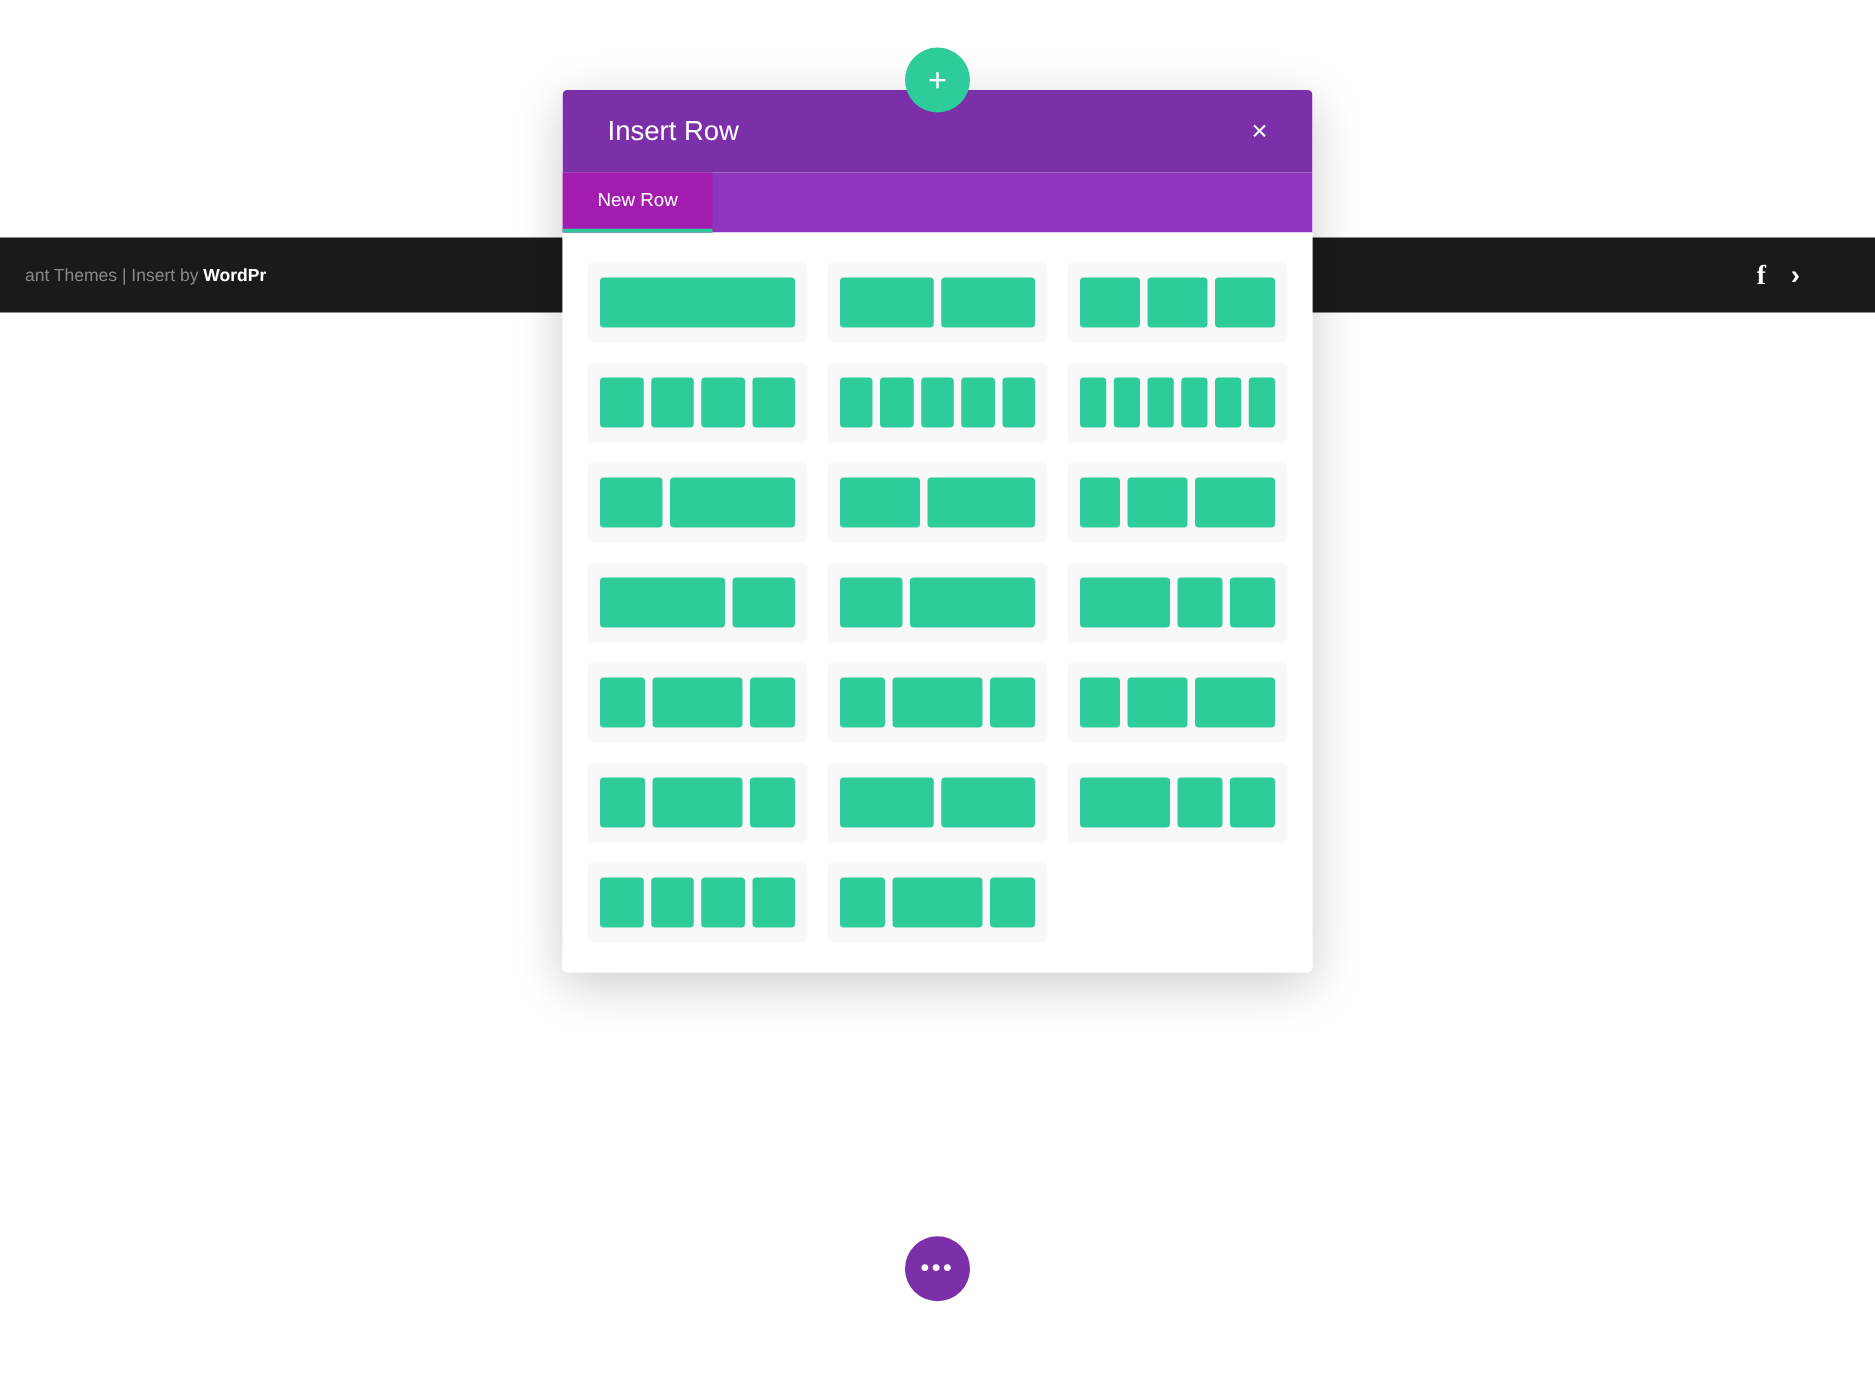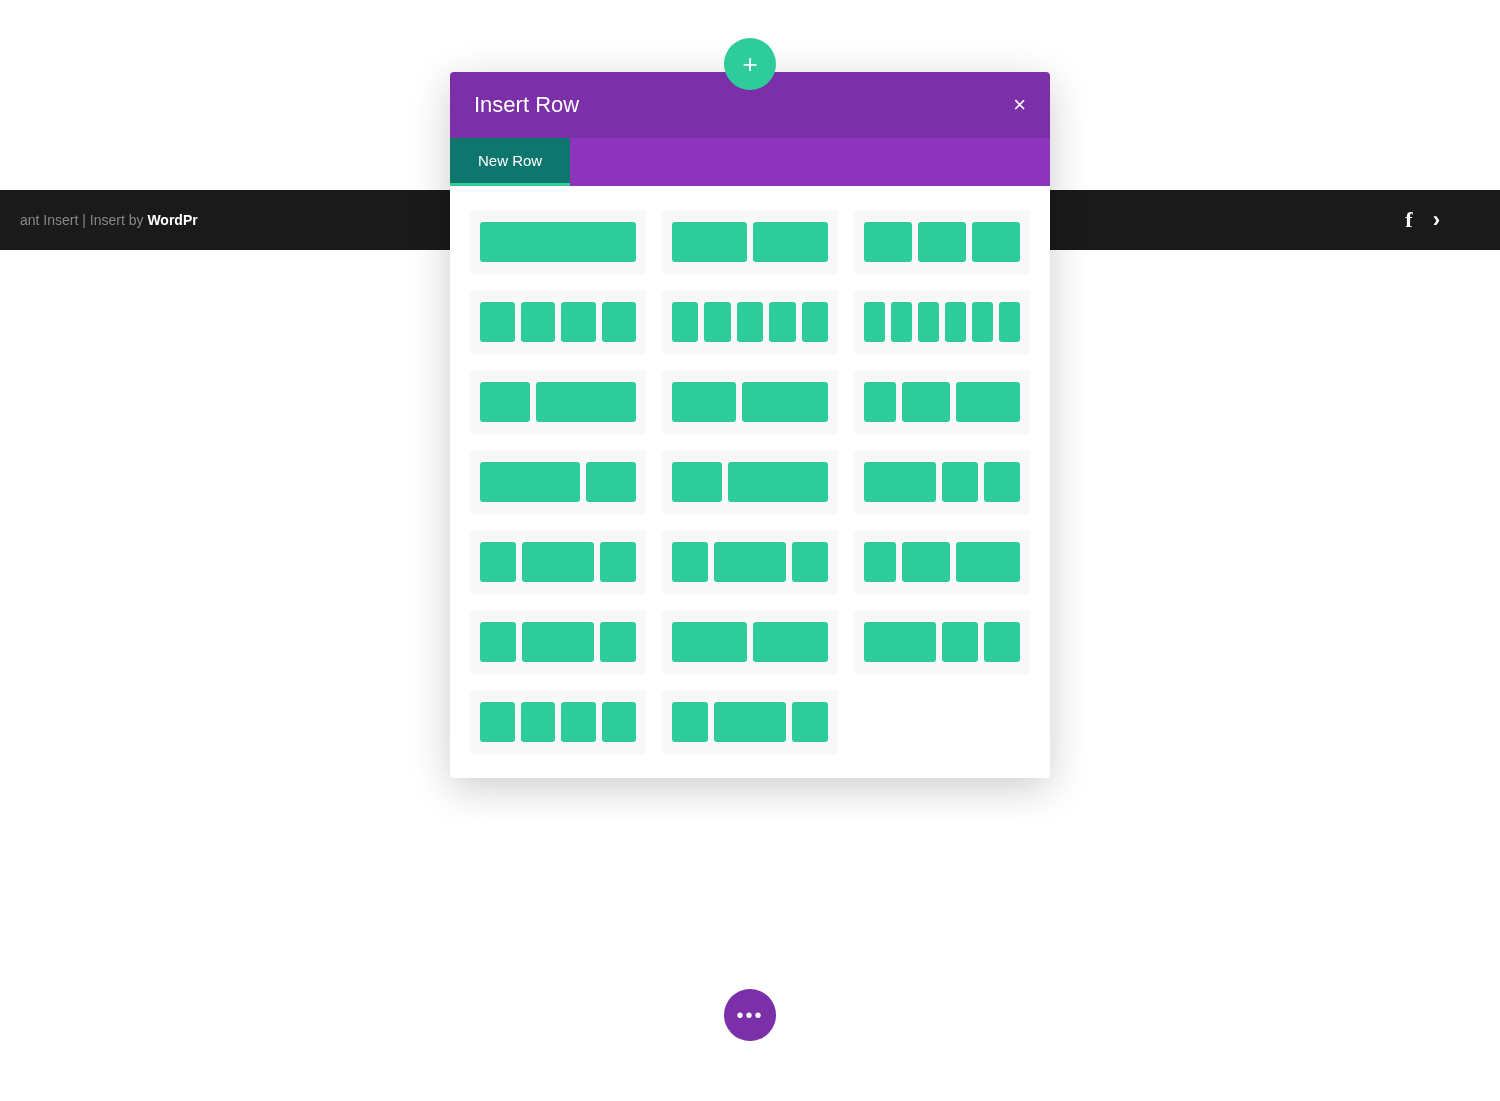--- a/index.html
+++ b/index.html
@@ -93,21 +93,21 @@
       width: 600px;
       background: #fff;
       border-radius: 4px;
       box-shadow: 0 10px 40px rgba(0,0,0,0.2);
       z-index: 15;
       overflow: hidden;
     }
 
     .modal-header {
       background: #7b2fa8;
-      padding: 20px 24px;
+      padding: 20px 36px;
       display: flex;
       align-items: center;
       justify-content: space-between;
     }
 
     .modal-title {
       color: #fff;
       font-size: 22px;
       font-weight: 500;
     }
@@ -131,21 +131,21 @@
       padding: 14px 28px;
       color: #fff;
       font-size: 15px;
       cursor: pointer;
       font-weight: 500;
       border: none;
       background: transparent;
     }
 
     .tab.active {
-      background: #0f766e;
+      background: #a21caf;
       border-bottom: 3px solid #2ecc9a;
     }
 
     
     .modal-body {
       padding: 24px 20px;
       background: #fff;
       max-height: 660px;
       overflow-y: auto;
     }
@@ -212,21 +212,21 @@
     .col-small { flex: 1; }
     .col-medium { flex: 1.5; }
   </style>
 </head>
 <body>
 
 <div class="bg-page"></div>
 
 <div class="top-bar">
   <span class="top-bar-text">
-    <span>ant Insert</span>
+    <span>ant Themes</span>
     <span>| Insert by </span>
     <strong>WordPr</strong>
   </span>
   <div class="top-bar-icons">
     <span class="fb-icon">f</span>
     <span class="arrow-icon">›</span>
   </div>
 </div>
 
 <button class="plus-button-top">

